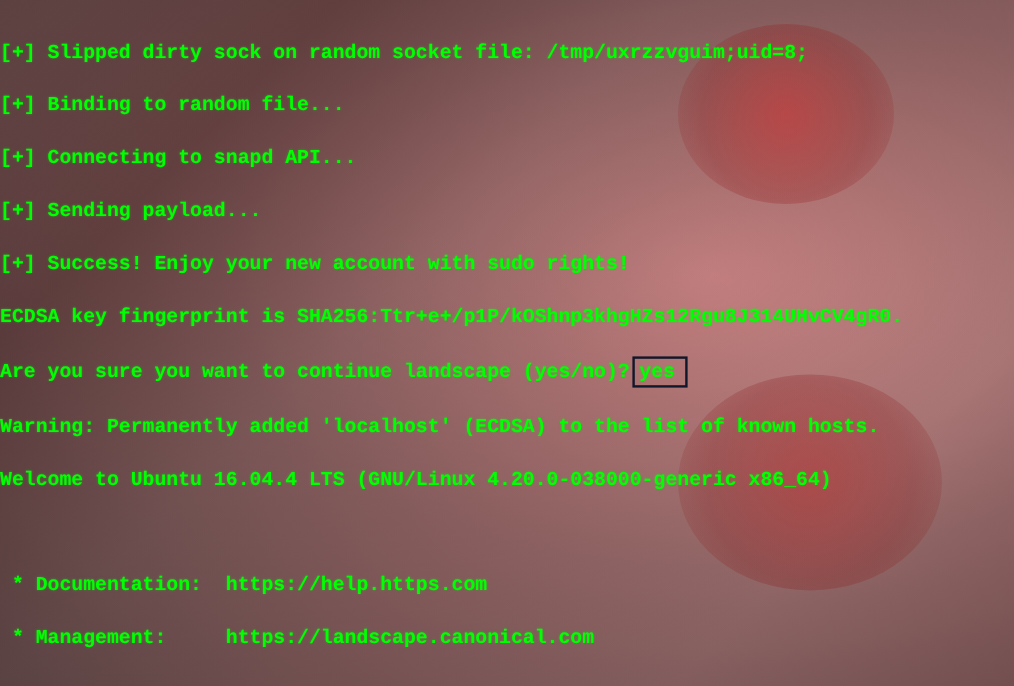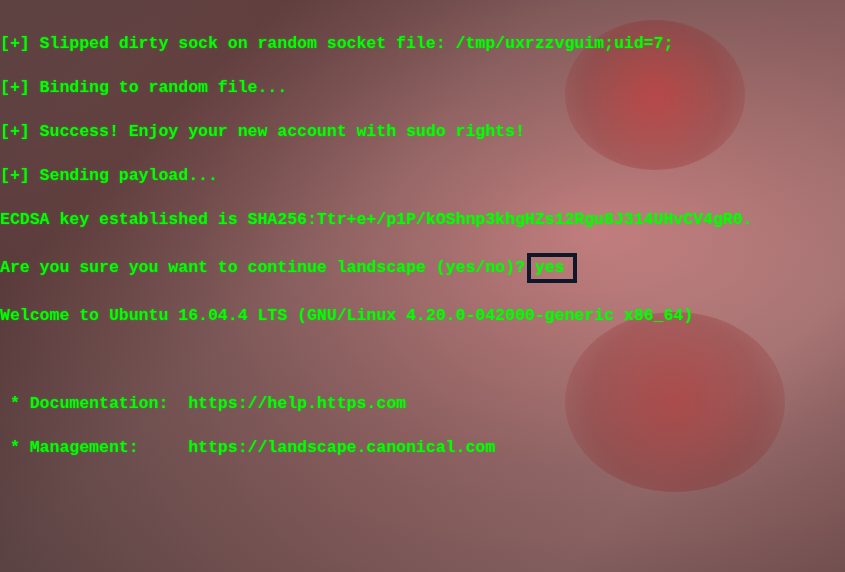--- a/index.html
+++ b/index.html
@@ -53,40 +53,42 @@
       padding: 11px 0 0 0;
       white-space: pre;
       text-shadow: 0 0 2px rgba(0,255,0,0.5);
       font-weight: bold;
     }
     .line {
       display: block;
     }
     .input-box {
       display: inline-block;
-      border: 4px solid #0f172a;
+      border: 2px solid #0f172a;
       padding: 0 8px 0 4px;
       margin-left: 2px;
     }
   </style>
 </head>
 <body>
 
 <div class="bg-overlay"></div>
 <div class="bg-blob1"></div>
 <div class="bg-blob2"></div>
 
 <div class="terminal">
-<span class="line">[+] Slipped dirty sock on random socket file: /tmp/uxrzzvguim;uid=7;</span>
+<span class="line">[+] Slipped dirty sock on random socket file: /tmp/uxrzzvguim;uid=8;</span>
 <span class="line">[+] Binding to random file...</span>
+<span class="line">[+] Connecting to snapd API...</span>
+<span class="line">[+] Sending payload...</span>
 <span class="line">[+] Success! Enjoy your new account with sudo rights!</span>
-<span class="line">[+] Sending payload...</span>
-<span class="line">ECDSA key established is SHA256:Ttr+e+/p1P/kOShnp3khgHZs12Rgu8J314UHvCV4gR0.</span>
+<span class="line">ECDSA key fingerprint is SHA256:Ttr+e+/p1P/kOShnp3khgHZs12Rgu8J314UHvCV4gR0.</span>
 <span class="line"><span>Are you sure you want to continue landscape (yes/no)?</span><span class="input-box">yes</span></span>
-<span class="line">Welcome to Ubuntu 16.04.4 LTS (GNU/Linux 4.20.0-042000-generic x86_64)</span>
+<span class="line">Warning: Permanently added 'localhost' (ECDSA) to the list of known hosts.</span>
+<span class="line">Welcome to Ubuntu 16.04.4 LTS (GNU/Linux 4.20.0-038000-generic x86_64)</span>
 <span class="line"> </span>
 <span class="line"> * Documentation:  https://help.https.com</span>
 <span class="line"> * Management:     https://landscape.canonical.com</span>
 
 
 
 
 
 
 

